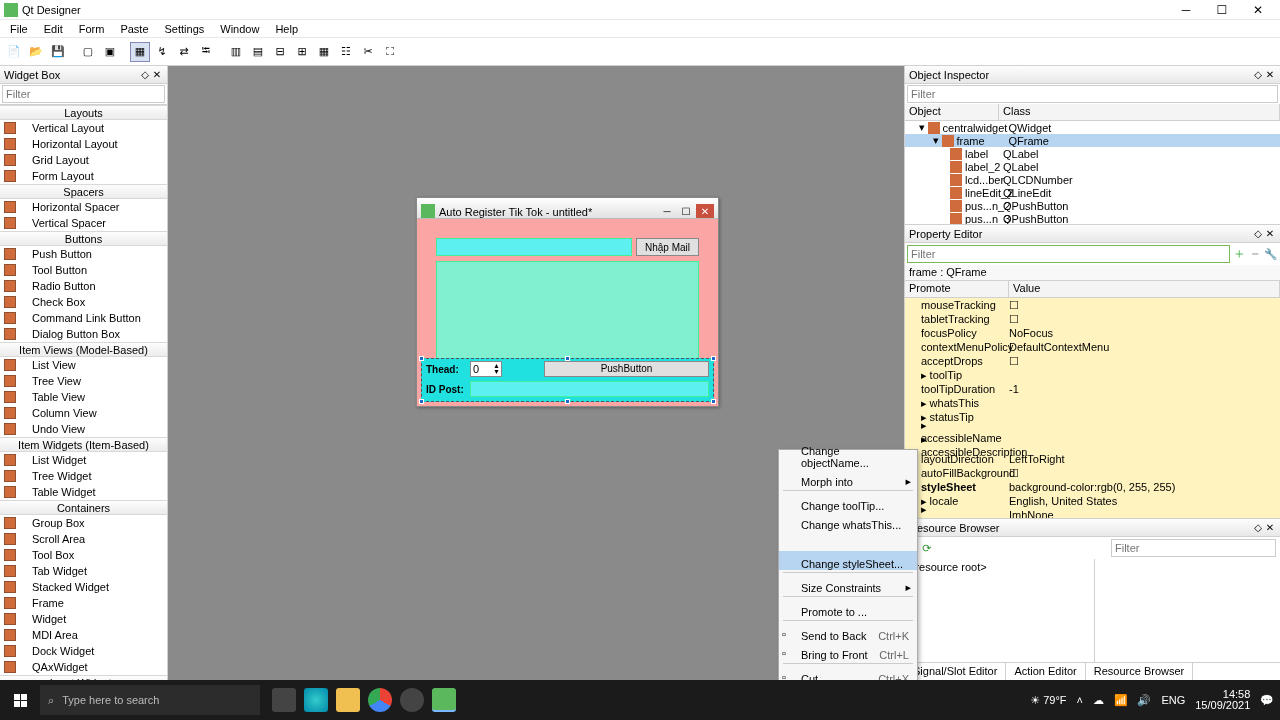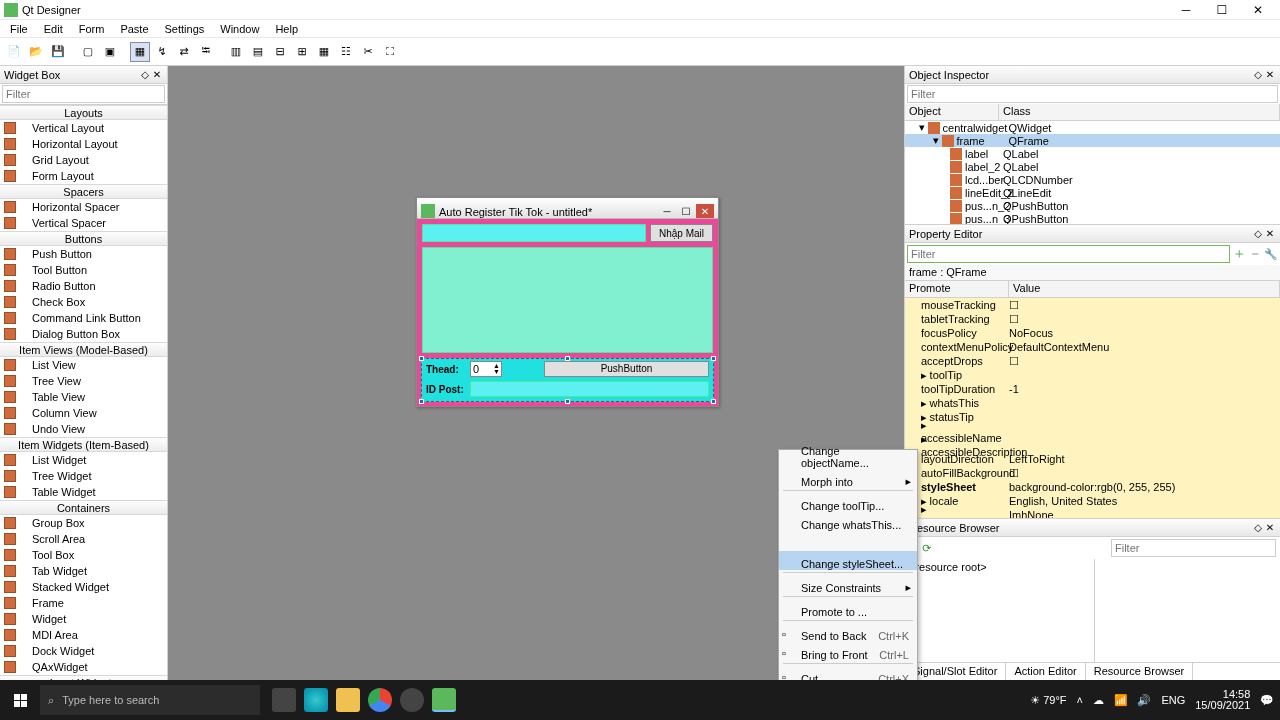--- a/index.html
+++ b/index.html
@@ -28,21 +28,21 @@
 .wb-item { height:16px; display:flex; align-items:center; padding-left:4px; gap:16px; }
 .wb-item .ic { width:12px; height:12px; background:#d06c3c; border:1px solid #915030; }
 
 .canvas { flex:1; background: #8a8a8a; position: relative; }
 .form { position:absolute; left:248px; top:131px; width:303px; height:210px; background:#f0f0f0; border:1px solid #888; box-shadow: 1px 1px 3px rgba(0,0,0,0.3); }
 .form-tb { height:21px; background: linear-gradient(#fff,#e1e1e1); display:flex; align-items:flex-end; padding:0 4px; border-bottom:1px solid #bbb; }
 .form-tb .fic { width:14px; height:14px; background:#5cb85c; margin-right:4px; }
 .form-tb .ftxt { flex:1; font-size:11px; }
 .form-tb .fbtn { width:18px; height:14px; margin-left:1px; display:flex; align-items:center; justify-content:center; font-size:10px; }
 .form-tb .fbtn.close { background:#c94f3e; color:#fff; }
-.form-body { padding:5px; background:#ec4899; height: calc(100% - 21px); position:relative; }
+.form-body { padding:19px; background:#fca5a5; height: calc(100% - 21px); position:relative; }
 .form-row { display:flex; align-items:center; gap:4px; }
 .mail-input { flex:1; height:18px; background:#5cf0f0; border:1px solid #4e9; }
 .mail-btn { height:18px; padding:0 8px; background:#e0e0e0; border:1px solid #888; font-size:10px; }
 .textarea { margin-top:5px; width:100%; height:106px; background:#80f0d0; border:1px solid #4e9; }
 .sel-frame { position:absolute; left:4px; right:4px; bottom:4px; height:44px; border:1px dashed #555; background:#20e0e0; }
 .sel-handle { position:absolute; width:5px; height:5px; background:#2266cc; border:1px solid #fff; }
 .row2 { display:flex; align-items:center; height:20px; padding:0 4px; gap:4px; }
 .lbl { font-weight:bold; font-size:10px; width:40px; }
 .spinbox { width:32px; height:16px; background:#fff; border:1px solid #888; display:flex; align-items:center; padding:0 2px; position:relative; }
 .pushbtn { flex:1; height:16px; background:#e0e0e0; border:1px solid #888; text-align:center; font-size:10px; line-height:14px; margin-left:38px; }

